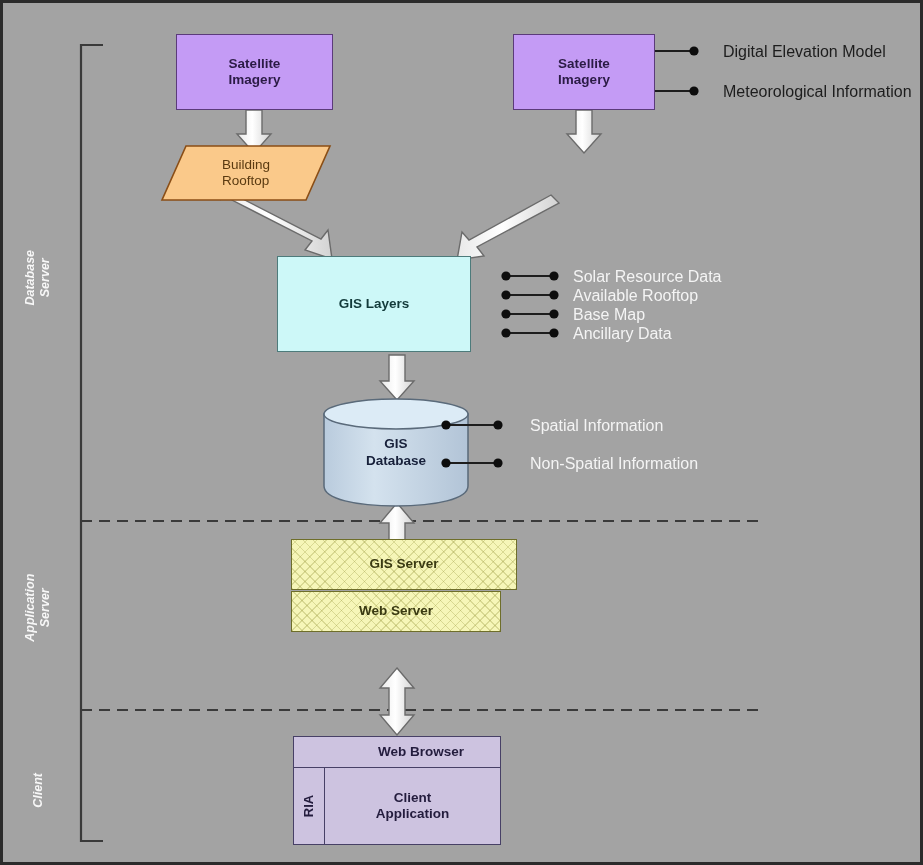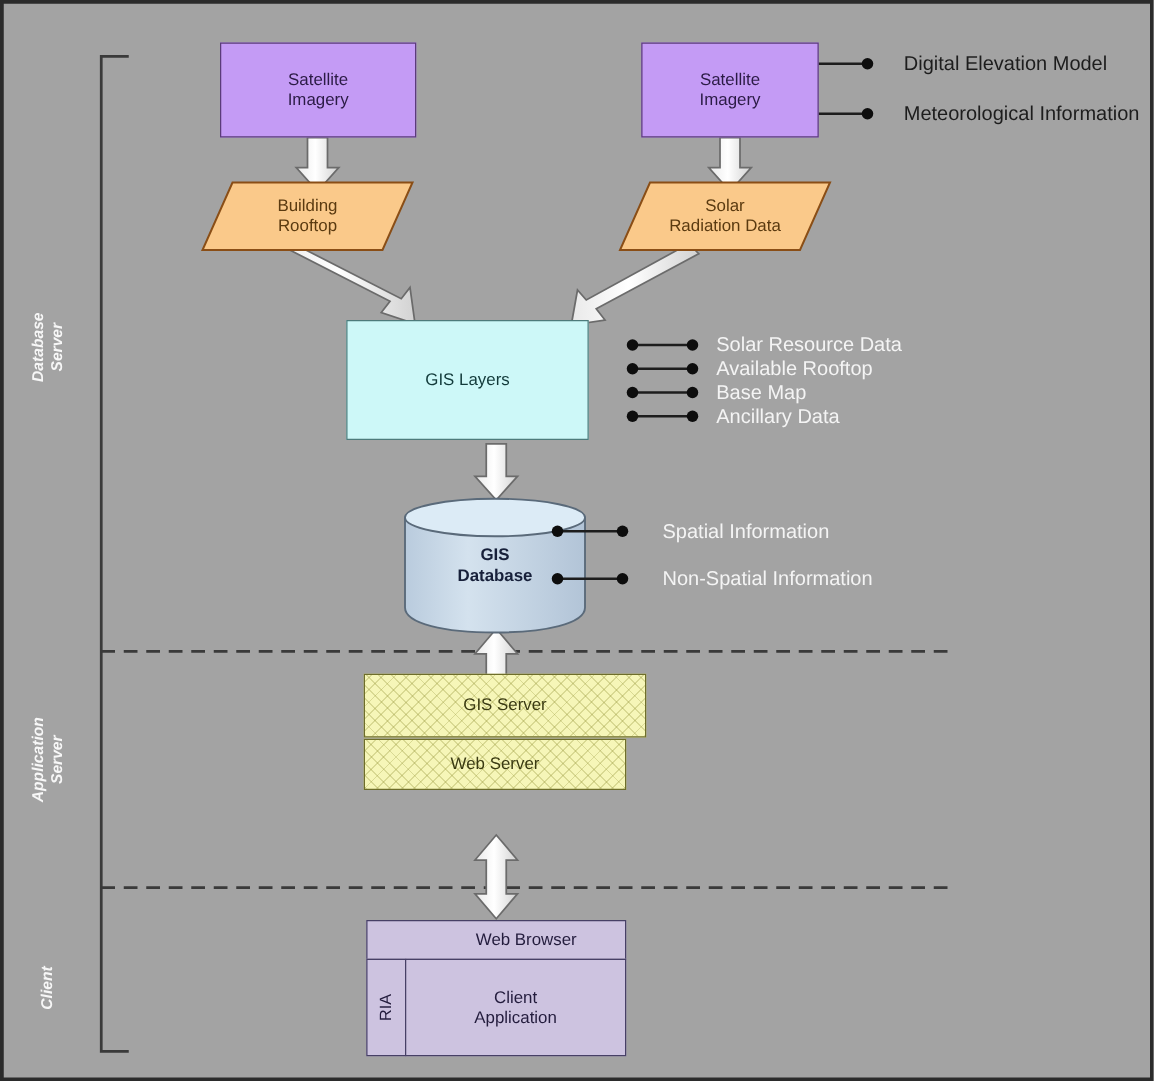--- a/index.html
+++ b/index.html
@@ -19,39 +19,40 @@
   
   .node {
     position: absolute;
     box-sizing: border-box;
     display: flex;
     align-items: center;
     justify-content: center;
     text-align: center;
     line-height: 1.22;
     white-space: pre-line;
+    font-weight: bold;
   }
 
   
   .box-purple {
     background: #c49bf5;
     border: 1.5px solid #5b3b7a;
     color: #2b1b45;
     font-size: 13.5px;
   }
 
   
   .para-wrap { position: absolute; }
   .para-wrap svg { position: absolute; left: 0; top: 0; overflow: visible; }
   .para-label {
     position: absolute;
     left: 0; top: 0;
     width: 100%; height: 100%;
     display: flex; align-items: center; justify-content: center;
-    text-align: center;
+    text-align: left;
     color: #5a3a10;
     font-size: 13.5px;
     line-height: 1.22;
     white-space: pre-line;
     pointer-events: none;
   }
 
   
   .box-cyan {
     background: #cdf8f8;
@@ -244,27 +245,20 @@
   </div>
 
   <div class="para-wrap" style="left:158px; top:142px; width:170px; height:56px;">
     <svg width="170" height="56" viewBox="0 0 170 56" xmlns="http://www.w3.org/2000/svg">
       <polygon points="25,1 169,1 145,55 1,55" fill="#fac98a" stroke="#8a4e16" stroke-width="1.6"></polygon>
     </svg>
     <div class="para-label">Building
 Rooftop</div>
   </div>
 
-  <div class="para-wrap" style="left:492px; top:142px; width:170px; height:56px;">
-    <svg width="170" height="56" viewBox="0 0 170 56" xmlns="http://www.w3.org/2000/svg">
-      <polygon points="25,1 169,1 145,55 1,55" fill="#fac98a" stroke="#8a4e16" stroke-width="1.6"></polygon>
-    </svg>
-    <div class="para-label">Solar
-Radiation Data</div>
-  </div>
 
   <div class="node box-cyan" style="left:274px; top:253px; width:194px; height:96px;">
     <span>GIS Layers</span>
   </div>
 
   <div class="cyl-wrap" style="left:321px; top:396px; width:144px; height:107px;">
     <div class="cyl-label">GIS
 Database</div>
   </div>
 

